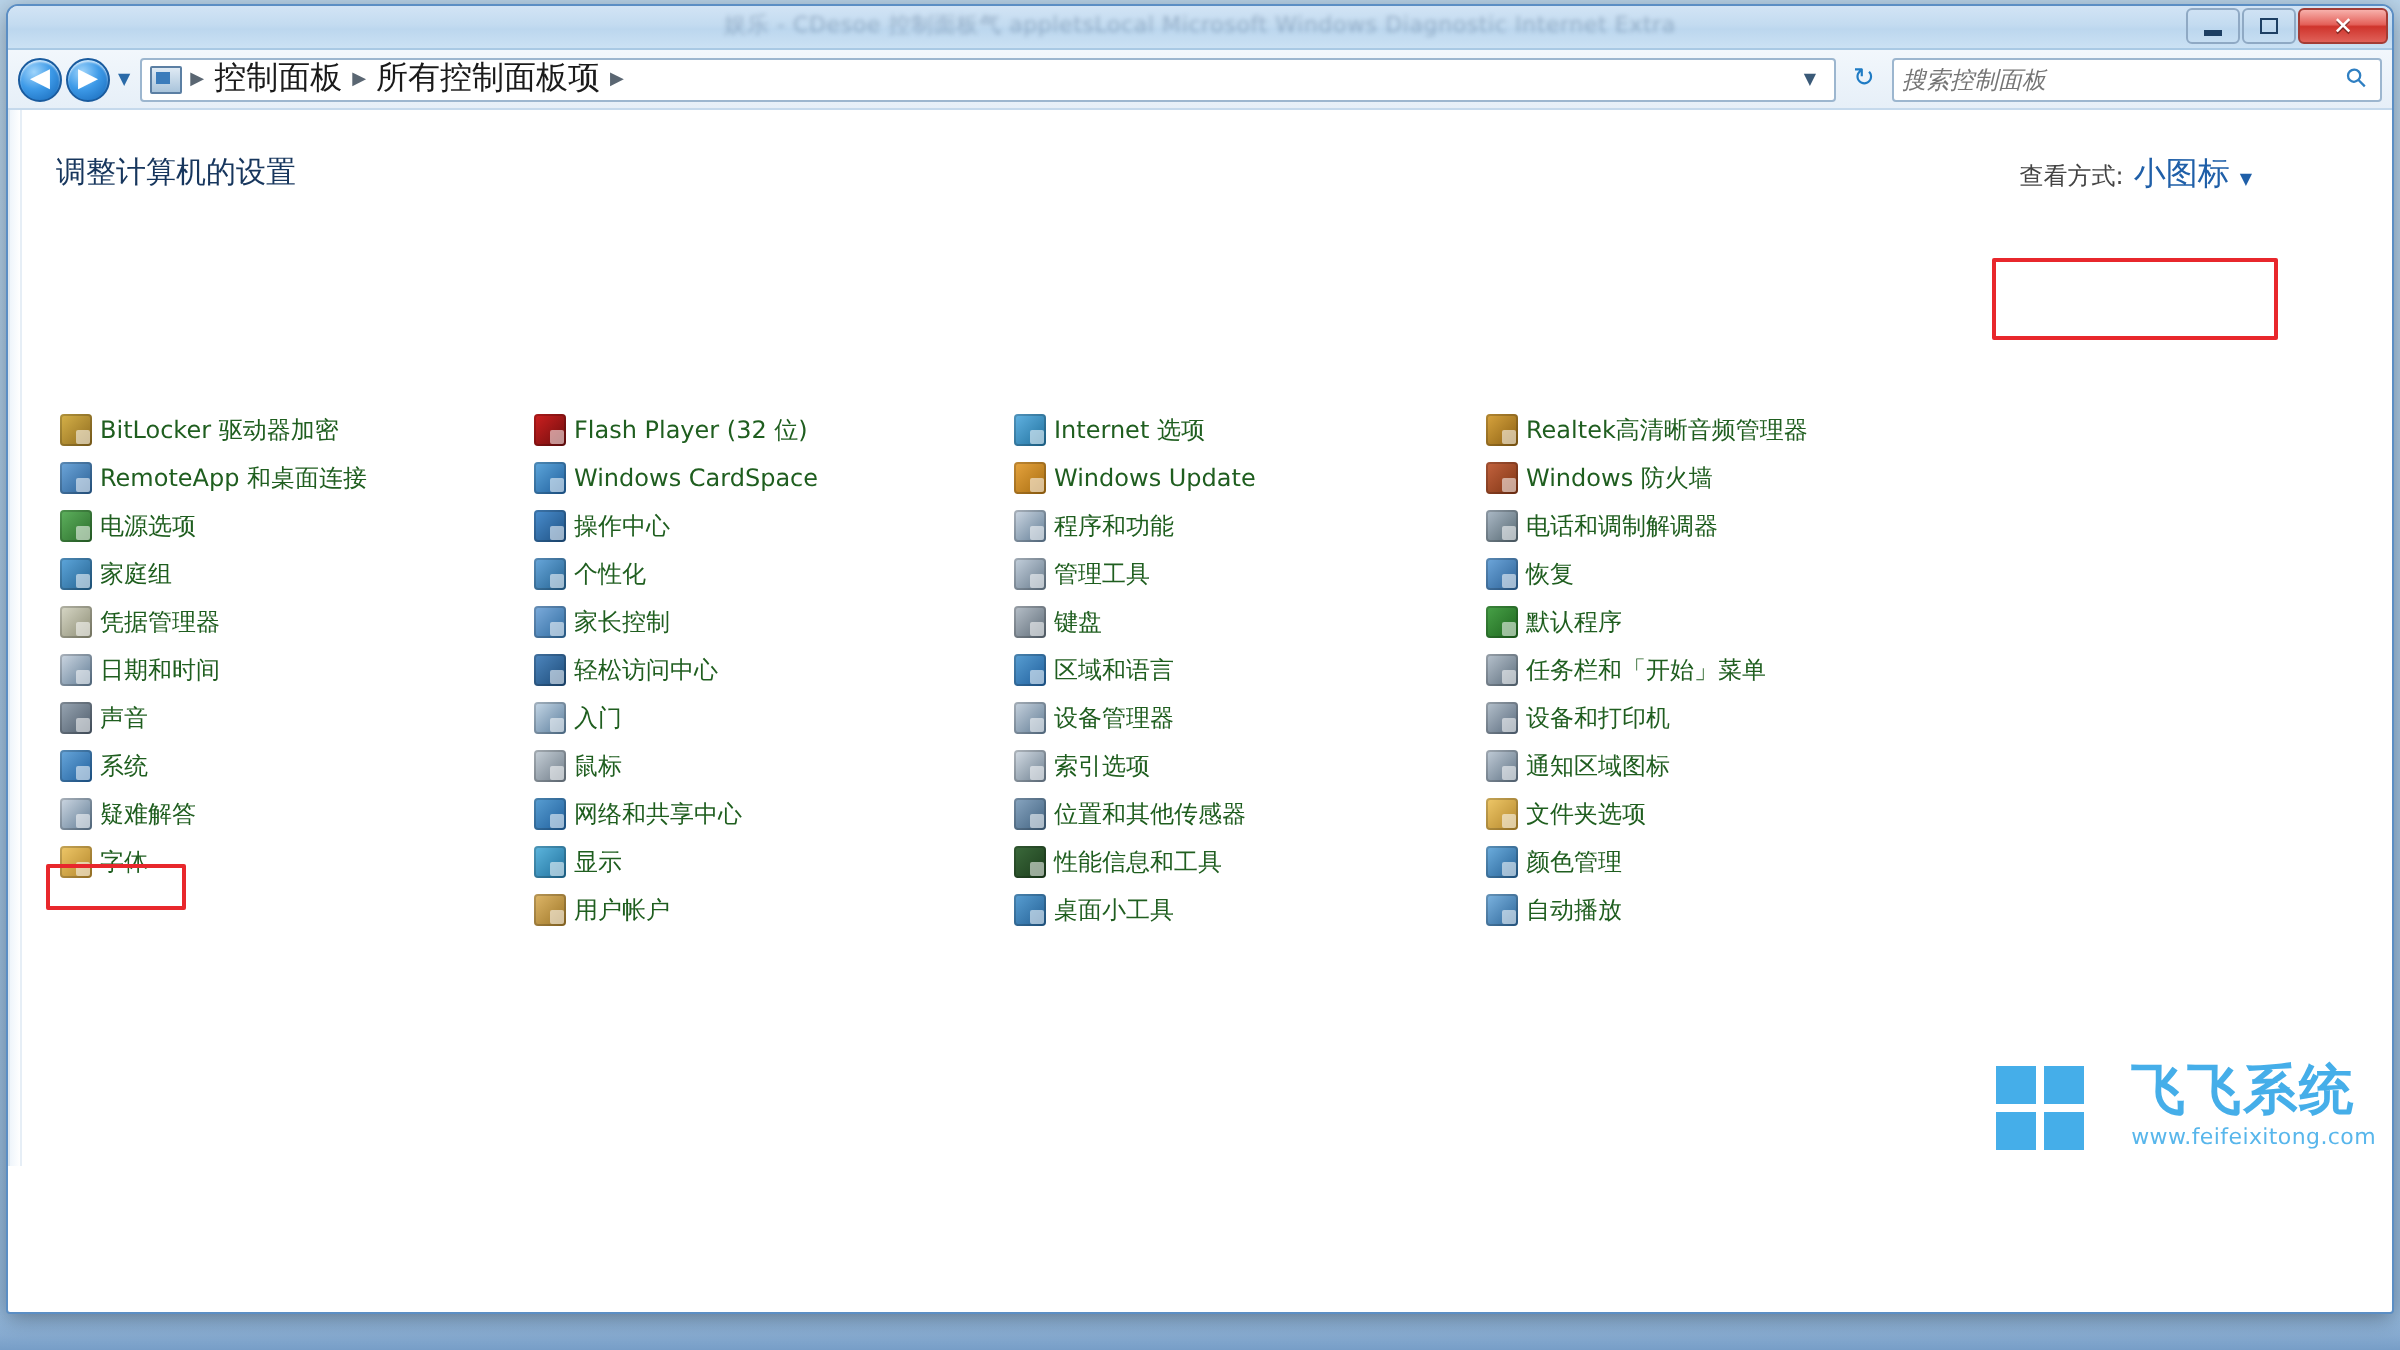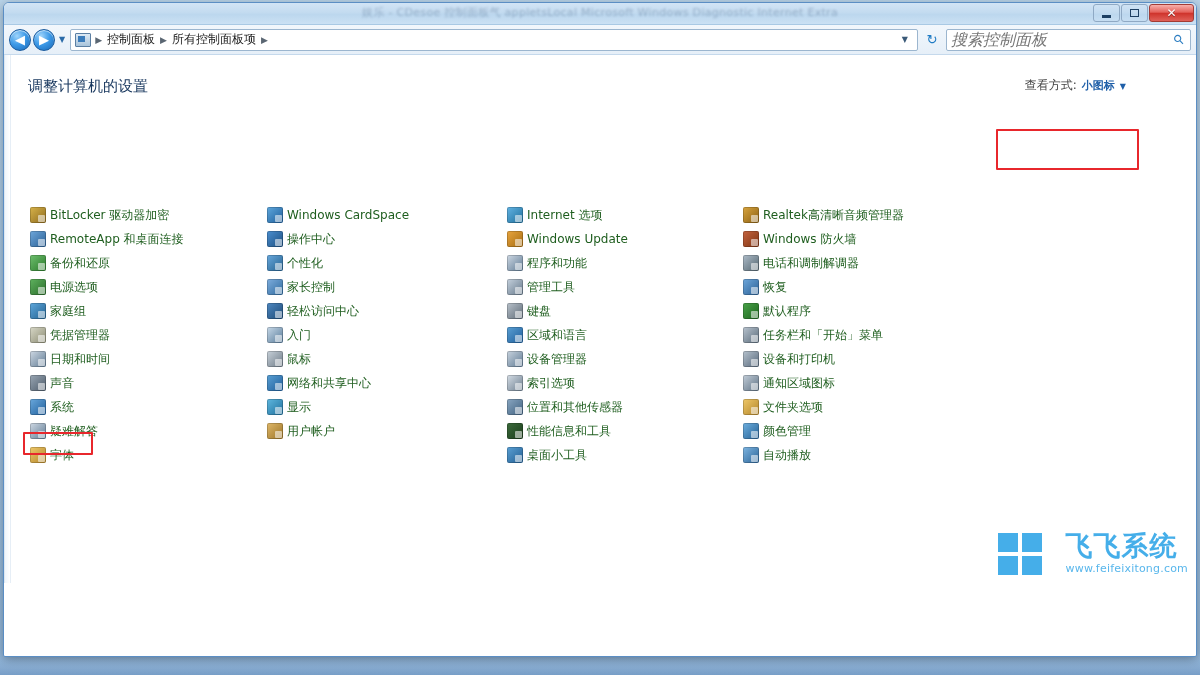--- a/index.html
+++ b/index.html
@@ -134,21 +134,21 @@
     margin-right: 3px;
   }
   #cp-icon:after {
     content: "";
     position: absolute;
     left: 2px; top: 2px;
     width: 7px; height: 6px;
     background: #3b7cbb;
   }
   .crumb {
-    font-size: 12px;
+    font-size: 16px;
     color: #1a1a1a;
     padding: 1px 4px;
     cursor: pointer;
     white-space: nowrap;
   }
   .crumb-sep { color: #5a6672; font-size: 9px; padding: 0 1px; cursor: pointer; }
   #addr-dropdown { margin-left: auto; color: #3a5a78; font-size: 8px; padding: 0 5px; cursor: pointer; }
   #refresh-btn {
     width: 22px; height: 22px;
     display: flex; align-items: center; justify-content: center;
@@ -163,21 +163,21 @@
     border: 1px solid #9cb6cf;
     border-radius: 2px;
     display: flex;
     align-items: center;
     padding: 0 4px;
   }
   #search-input {
     flex: 1;
     border: none;
     outline: none;
-    font-size: 16px;
+    font-size: 12px;
     font-style: italic;
     color: #6b6b6b;
     font-family: "DejaVu Sans", "Liberation Sans", sans-serif;
     background: transparent;
   }
   #search-icon {
     color: #2f7fc2; font-size: 13px; font-weight: bold;
     transform: rotate(-45deg);
     margin-right: 2px;
   }
@@ -213,21 +213,21 @@
   #view-by-wrap {
     position: absolute;
     right: 66px;
     top: 20px;
     display: flex;
     align-items: baseline;
     gap: 5px;
     padding: 2px 4px;
   }
   #view-by-label { font-size: 12px; color: #444; }
-  #view-by-value { font-size: 11px; color: #1f5fa8; cursor: pointer; font-weight: bold; }
+  #view-by-value { font-size: 16px; color: #1f5fa8; cursor: pointer; }
   #view-by-caret { font-size: 8px; color: #1f5fa8; cursor: pointer; }
 
   
   .annot-box {
     position: absolute;
     border: 2px solid #e8272c;
     pointer-events: none;
     border-radius: 1px;
   }
   #annot-viewby { right: 57px; top: 74px; width: 143px; height: 41px; }
@@ -383,24 +383,20 @@
         <div class="item-col" style="left: 25px;">
           <div class="cp-item">
             <span class="cp-ico" style="background: linear-gradient(135deg, rgb(216, 179, 74) 0%, rgb(141, 106, 30) 100%);"></span>
             <span class="cp-label">BitLocker 驱动器加密</span>
           </div>
           <div class="cp-item">
             <span class="cp-ico" style="background: linear-gradient(135deg, rgb(111, 168, 220) 0%, rgb(42, 95, 148) 100%);"></span>
             <span class="cp-label">RemoteApp 和桌面连接</span>
           </div>
           <div class="cp-item">
-            <span class="cp-ico" style="background: linear-gradient(135deg, rgb(111, 192, 111) 0%, rgb(42, 122, 42) 100%);"></span>
-            <span class="cp-label">备份和还原</span>
-          </div>
-          <div class="cp-item">
             <span class="cp-ico" style="background: linear-gradient(135deg, rgb(95, 179, 95) 0%, rgb(42, 107, 42) 100%);"></span>
             <span class="cp-label">电源选项</span>
           </div>
           <div class="cp-item">
             <span class="cp-ico" style="background: linear-gradient(135deg, rgb(95, 168, 221) 0%, rgb(35, 97, 143) 100%);"></span>
             <span class="cp-label">家庭组</span>
           </div>
           <div class="cp-item">
             <span class="cp-ico" style="background: linear-gradient(135deg, rgb(217, 217, 200) 0%, rgb(139, 139, 115) 100%);"></span>
             <span class="cp-label">凭据管理器</span>
@@ -420,20 +416,24 @@
           <div class="cp-item">
             <span class="cp-ico" style="background: linear-gradient(135deg, rgb(207, 217, 228) 0%, rgb(95, 122, 147) 100%);"></span>
             <span class="cp-label">疑难解答</span>
           </div>
           <div class="cp-item">
             <span class="cp-ico" style="background: linear-gradient(135deg, rgb(240, 201, 106) 0%, rgb(178, 133, 42) 100%);"></span>
             <span class="cp-label">字体</span>
           </div>
         </div>
         <div class="item-col" style="left: 262px;">
+          <div class="cp-item">
+            <span class="cp-ico" style="background: linear-gradient(135deg, rgb(207, 32, 32) 0%, rgb(107, 13, 13) 100%);"></span>
+            <span class="cp-label">Flash Player (32 位)</span>
+          </div>
           <div class="cp-item">
             <span class="cp-ico" style="background: linear-gradient(135deg, rgb(95, 168, 221) 0%, rgb(31, 94, 155) 100%);"></span>
             <span class="cp-label">Windows CardSpace</span>
           </div>
           <div class="cp-item">
             <span class="cp-ico" style="background: linear-gradient(135deg, rgb(75, 143, 208) 0%, rgb(29, 79, 128) 100%);"></span>
             <span class="cp-label">操作中心</span>
           </div>
           <div class="cp-item">
             <span class="cp-ico" style="background: linear-gradient(135deg, rgb(106, 169, 221) 0%, rgb(35, 97, 143) 100%);"></span>

